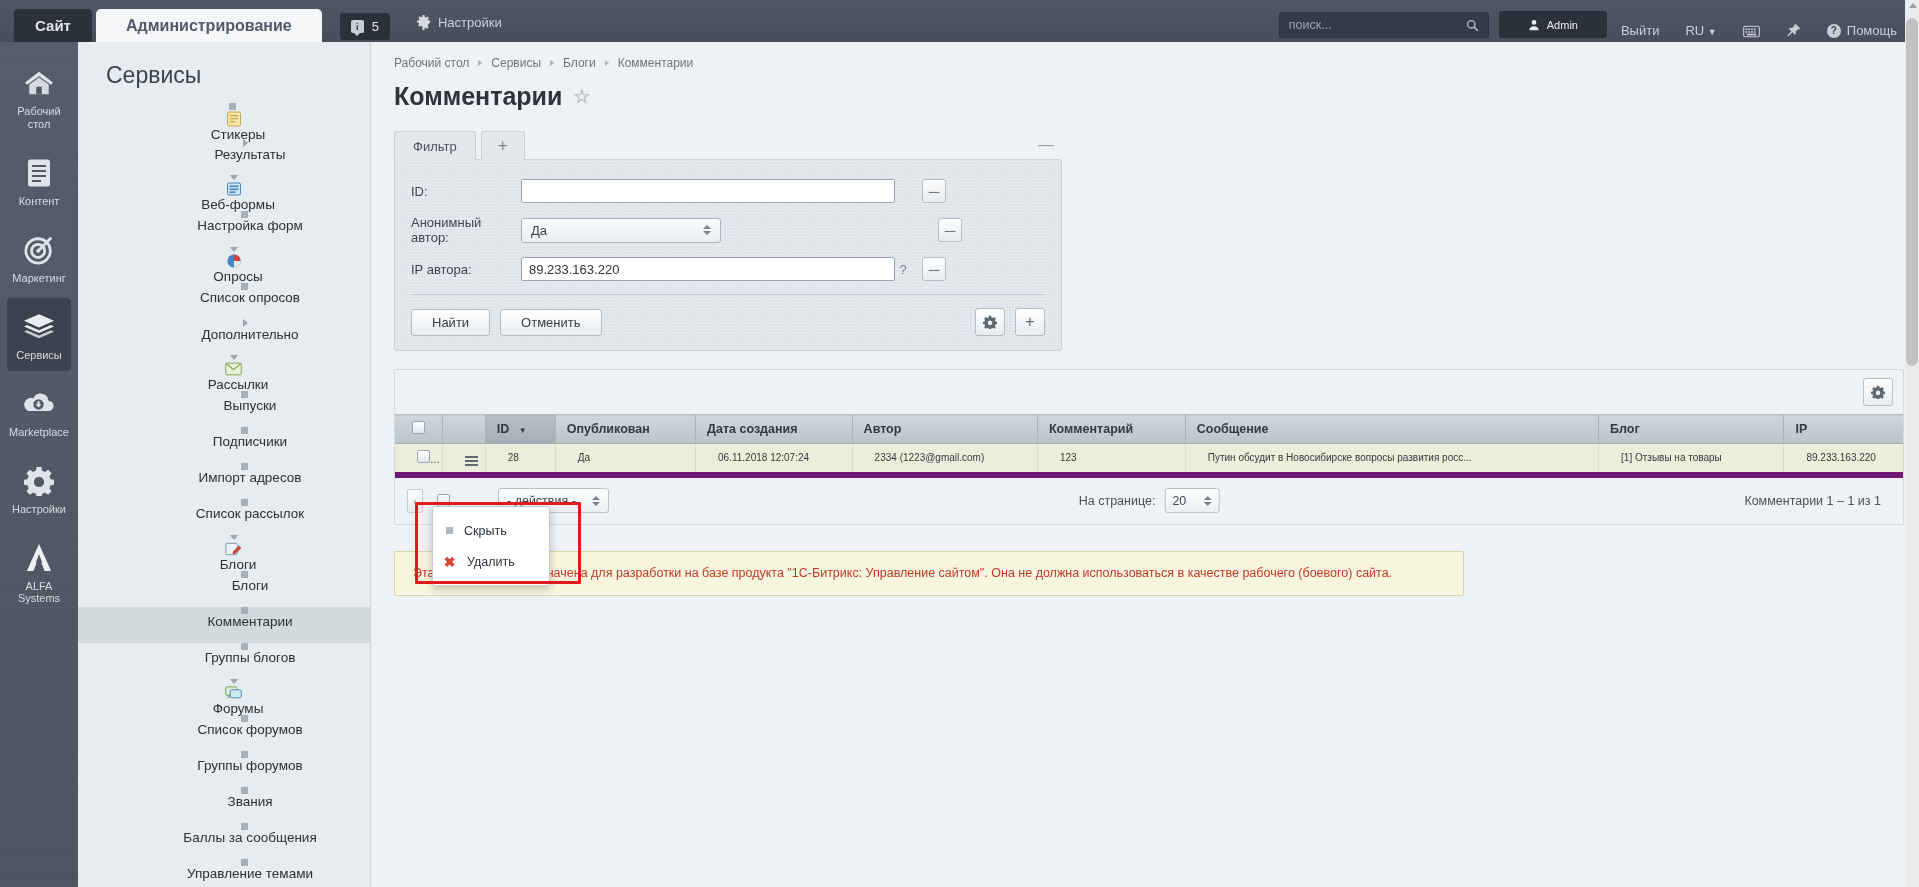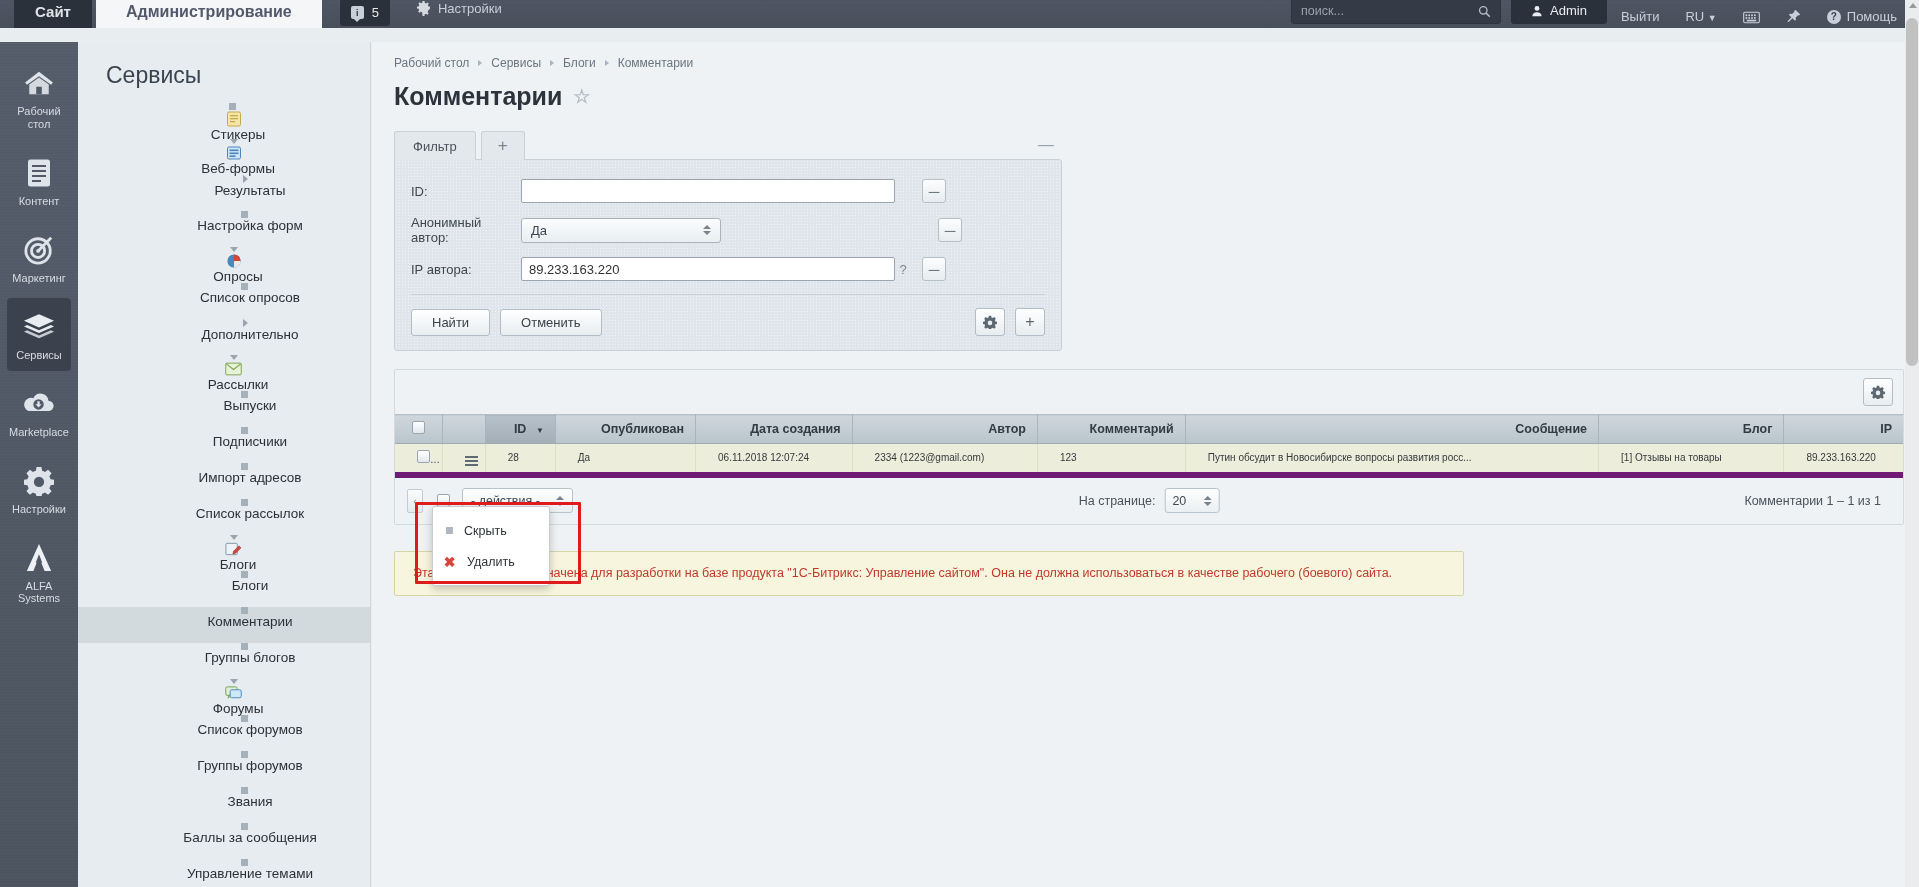--- a/index.html
+++ b/index.html
@@ -7,21 +7,21 @@
     width: 1919px; height: 887px;
     font-family: "Liberation Sans", sans-serif;
     font-size: 13px;
     background: #e8edf0;
     overflow: hidden;
   }
   body { position: relative; }
 
   
   .topbar {
-    position: absolute; left: 0; top: 0; width: 1919px; height: 28px;
+    position: absolute; left: 0; top: 0; width: 1919px; height: 42px;
     background: #49505c;
     background-image: linear-gradient(180deg, #4e5663 0%, #474e5a 100%);
     display: flex; align-items: flex-end;
     z-index: 60;
   }
   .topbar::before {
     content: ""; position: absolute; left:0; top:0; right:0; bottom:0;
     background-image: repeating-linear-gradient(0deg, rgba(255,255,255,.018) 0 1px, transparent 1px 2px),
                       repeating-linear-gradient(90deg, rgba(0,0,0,.018) 0 1px, transparent 1px 2px);
     pointer-events:none;
@@ -81,22 +81,22 @@
     display:flex; align-items:center; padding: 0 9px;
     border:1px solid #2e343e;
   }
   .search-box input{
     flex:1; background:transparent; border:none; outline:none;
     color:#c2c8d0; font-size:12.5px; font-family:inherit;
   }
   .search-box input::placeholder{ color:#9aa2ad; }
   .user-chip{
     height:27px; background:#2b313b; border-radius:3px;
-    display:flex;align-items:center;gap:7px;padding:0 20px;
-    color:#e9edf1;font-size:13px; margin-left:8px; cursor:pointer;
+    display:flex;align-items:center;gap:7px;padding:0 29px;
+    color:#e9edf1;font-size:11px; margin-left:8px; cursor:pointer;
   }
   .mini-link{ color:#c9cfd8; font-size:13px; padding:0 12px; cursor:pointer; white-space:nowrap;}
   .q-circle{
     width:14px;height:14px;border-radius:50%;background:#c9cfd8;color:#3c424d;
     font-size:10px;font-weight:bold;display:inline-flex;align-items:center;justify-content:center;
   }
 
   
   .rail {
     position:absolute; left:0; top:42px; width:78px; height:845px;
@@ -197,21 +197,21 @@
     display:flex;align-items:center;justify-content:center;cursor:pointer;color:#5e6871;
   }
 
   
   .grid-wrap{ margin:18px 0 0 22px; width:1510px; background:#eef2f4; border:1px solid #d3dade; border-radius:2px;}
   .grid-toolbar{ height:44px; display:flex; align-items:center; justify-content:flex-end; padding-right:10px; }
   table.grid{ width:100%; border-collapse:collapse; table-layout:fixed; }
   table.grid th{
     background:linear-gradient(180deg,#cfd7dd,#b9c4cc);
     border-right:1px solid #aab4bd; border-top:1px solid #b6c0c8; border-bottom:1px solid #9fabb4;
-    height:29px; font-size:12.5px; color:#323a42; font-weight:bold; text-align:right;
+    height:29px; font-size:12.5px; color:#323a42; font-weight:bold; text-align:left;
     padding:0 11px; cursor:pointer; white-space:nowrap;
   }
   table.grid th.sorted{ background:linear-gradient(180deg,#b6c1c9,#a3aeb8); }
   table.grid td{
     background:#eceedb; border-right:1px solid #dcdfc8; border-bottom:6px solid #701a75;
     height:31px; font-size:10px; color:#35393d; padding:0 22px; white-space:nowrap;
     overflow:hidden; text-overflow:ellipsis;
   }
   td.lnk, .lnk{ color:#436a9c; }
   .cbx{ width:13px;height:13px;border:1px solid #9aa5af;border-radius:2px;background:linear-gradient(180deg,#fff,#e3e8eb);display:inline-block;cursor:pointer;}
@@ -219,21 +219,21 @@
   .burger i{ display:block;width:13px;height:2px;background:#606a73;}
   .grid-foot{ height:46px; display:flex; align-items:center; padding:0 12px; background:#eef2f4; position:relative; }
   .nav-arrow{
     width:16px;height:24px;border:1px solid #c2ccd3;border-radius:2px;
     background:linear-gradient(180deg,#fafcfd,#e6ebee);
     display:flex;align-items:center;justify-content:center;color:#8d969e;font-size:11px;cursor:pointer;
   }
   .act-select{
     height:25px;border:1px solid #b9c3cb;border-radius:3px;
     background:linear-gradient(180deg,#ffffff,#eaeff2);
-    padding:0 8px;font-size:12.5px;color:#41494f;display:flex;align-items:center;gap:6px;cursor:pointer;
+    padding:0 8px;font-size:12.5px;color:#41494f;display:flex;align-items:center;gap:6px;cursor:pointer;margin-left:36px;
   }
   .perpage{ position:absolute; left:50%; transform:translateX(-50%); display:flex;align-items:center;gap:9px;font-size:12.5px;color:#49525b;text-align:right;}
   .pp-select{
     height:25px;border:1px solid #b9c3cb;border-radius:3px;
     background:linear-gradient(180deg,#ffffff,#eaeff2);
     padding:0 7px;font-size:12.5px;color:#41494f;display:flex;align-items:center;gap:7px;cursor:pointer;
   }
   .total{ position:absolute; right:22px; font-size:12.5px; color:#49525b; }
 
   
@@ -421,35 +421,35 @@
         <span class="micon">
           <svg width="16" height="16" viewBox="0 0 16 16">
             <rect x="1.5" y="1" width="13" height="14" rx="1.5" fill="#f6e5a8" stroke="#c8a94a"></rect>
             <rect x="4" y="4" width="8" height="1.3" fill="#c8a94a"></rect>
             <rect x="4" y="7" width="8" height="1.3" fill="#c8a94a"></rect>
             <rect x="4" y="10" width="5" height="1.3" fill="#c8a94a"></rect>
           </svg>
         </span>
         <span>Стикеры</span>
       </div>
+      <div class="mitem sub">
+        <span class="caret"></span>
+        <span>Результаты</span>
+      </div>
       <div class="mitem">
         <span class="caret-down"></span>
         <span class="micon">
           <svg width="16" height="16" viewBox="0 0 16 16">
             <rect x="1.5" y="2" width="13" height="12" rx="1.5" fill="#cfe4f5" stroke="#4a87bd"></rect>
             <rect x="3.5" y="4.5" width="9" height="1.6" fill="#4a87bd"></rect>
             <rect x="3.5" y="7.5" width="9" height="1.6" fill="#4a87bd"></rect>
             <rect x="3.5" y="10.4" width="6" height="1.6" fill="#4a87bd"></rect>
           </svg>
         </span>
         <span>Веб-формы</span>
-      </div>
-      <div class="mitem sub">
-        <span class="caret"></span>
-        <span>Результаты</span>
       </div>
       <div class="mitem sub">
         <span class="bullet"></span>
         <span>Настройка форм</span>
       </div>
       <div class="mitem">
         <span class="caret-down"></span>
         <span class="micon">
           <svg width="16" height="16" viewBox="0 0 16 16">
             <circle cx="8" cy="8" r="6.6" fill="#4a87bd"></circle>

